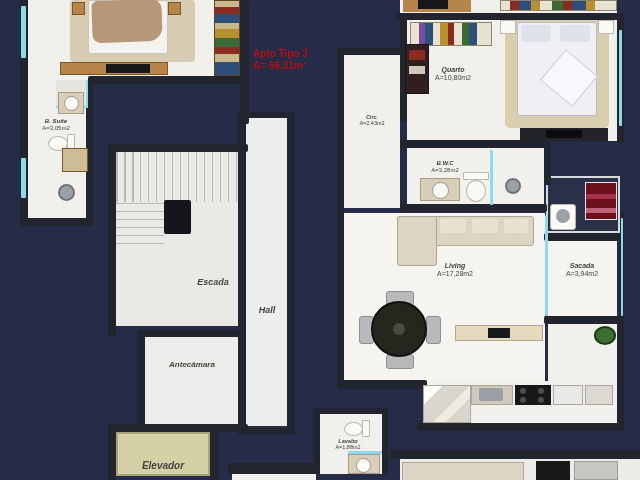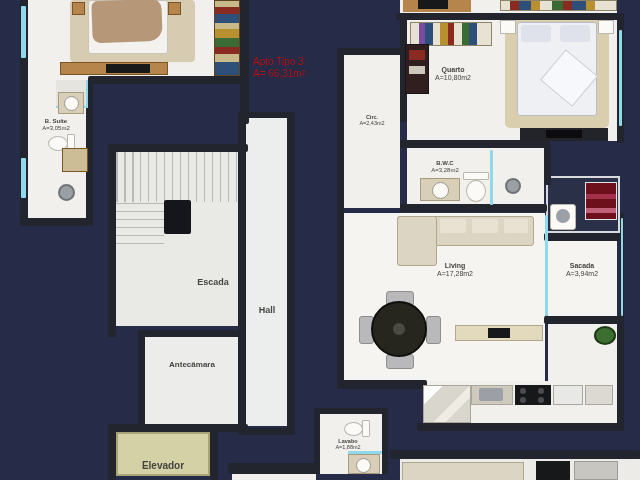--- a/index.html
+++ b/index.html
@@ -3,23 +3,23 @@
 <meta charset="utf-8">
 <style>
   html,body{margin:0;padding:0;background:#262c47;}
   #canvas{position:relative;width:640px;height:480px;background:#262c47;overflow:hidden;
           font-family:"Liberation Sans",sans-serif;}
   .abs{position:absolute;}
   .f{position:absolute;background:#f1f0ec;}
   .w{position:absolute;background:#23252e;border-radius:2px;}
   .g{position:absolute;background:#8fd9ec;border-radius:1px;}
   .lbl{position:absolute;color:#44453f;text-align:center;line-height:1.15;}
-  .lbl .nm{font-weight:bold;}
-  .apto{position:absolute;color:#b5121b;font-weight:normal;font-size:10px;line-height:1.2;
-        text-shadow:0 0 1px rgba(0,0,0,.25);white-space:nowrap;margin-top:8px;}
+  .lbl .nm{font-weight:bold;font-style:italic;}
+  .apto{position:absolute;color:#b5121b;font-weight:bold;font-size:10px;line-height:1.2;
+        text-shadow:0 0 1px rgba(0,0,0,.25);white-space:nowrap;}
   .furn{position:absolute;}
   .treads-v{background:#e9e9e6;background-image:repeating-linear-gradient(90deg,#b9b9b4 0 1.5px,transparent 1.5px 8px);}
   .treads-h{background:#e9e9e6;background-image:repeating-linear-gradient(0deg,#b9b9b4 0 1.5px,transparent 1.5px 8px);}
   .wood{background:#b5854c;border:1px solid #7c5526;box-sizing:border-box;}
   .white-f{background:#fbfaf7;border:1px solid #b9b7ae;box-sizing:border-box;border-radius:3px;}
   .steel{background:#9aa0a6;}
   .circle{border-radius:50%;}
 </style>
 </head>
 <body>

